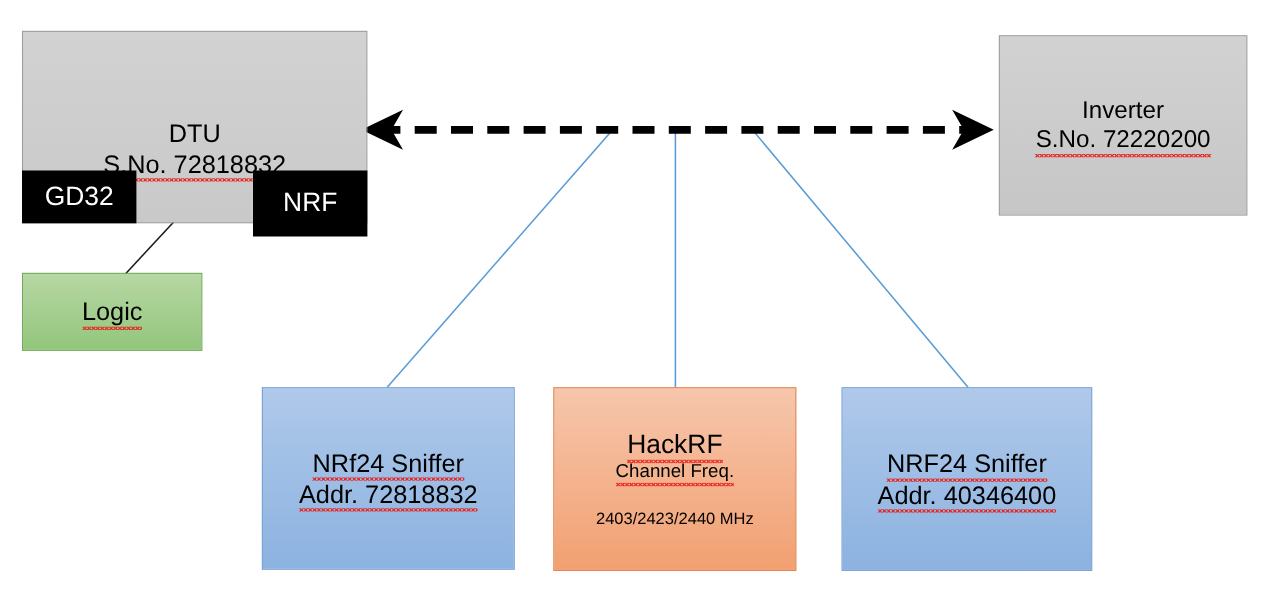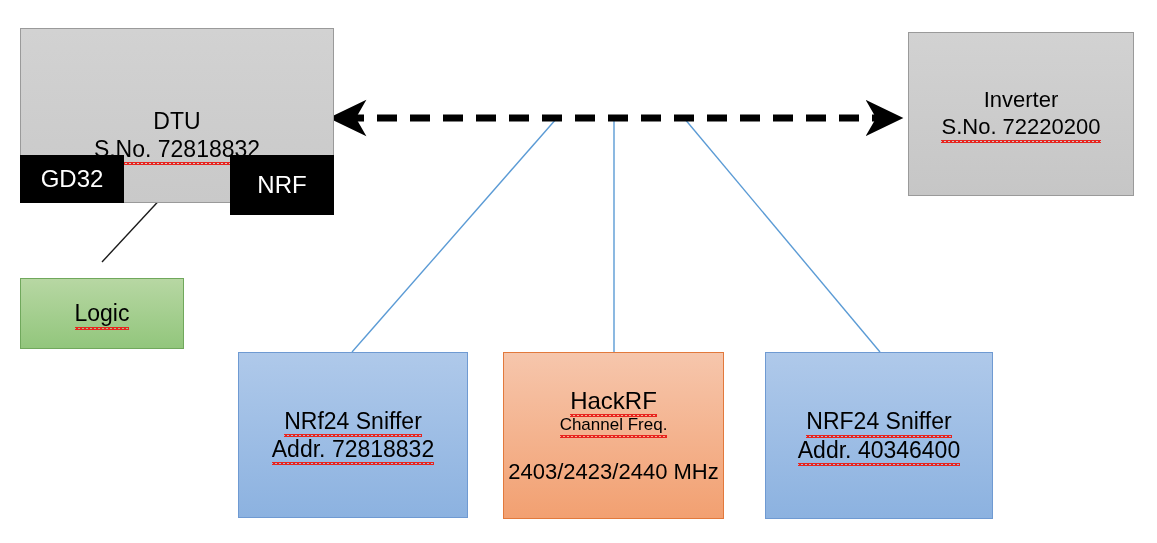--- a/index.html
+++ b/index.html
@@ -59,21 +59,21 @@
     display: flex;
     align-items: center;
     justify-content: center;
     font-size: 24px;
   }
   #gd32-box { left: 20px; top: 155px; width: 104px; height: 48px; }
   #nrf-box  { left: 230px; top: 155px; width: 104px; height: 60px; }
 
   
   #logic-box {
-    left: 20px; top: 278px; width: 164px; height: 71px;
+    left: 20px; top: 248px; width: 164px; height: 71px;
     background: linear-gradient(180deg, #b7d7a3 0%, #92c67c 100%);
     border: 1px solid #70a85c;
     font-size: 23px;
     color: #000000;
   }
 
   
   .blue-box {
     background: linear-gradient(180deg, #afc9ea 0%, #8cb2e0 100%);
     border: 1px solid #6f9ad2;
@@ -83,21 +83,21 @@
     background: linear-gradient(180deg, #f6c6ac 0%, #f2a071 100%);
     border: 1px solid #e2793c;
     color: #000000;
   }
   #sniffer-left-box  { left: 238px; top: 352px; width: 230px; height: 166px; font-size: 23px; }
   #hackrf-box        { left: 503px; top: 352px; width: 221px; height: 167px; }
   #sniffer-right-box { left: 765px; top: 352px; width: 228px; height: 167px; font-size: 23px; }
 
   #hackrf-box .hk-title { font-size: 24px; }
   #hackrf-box .hk-sub   { font-size: 17px; }
-  #hackrf-box .hk-freq  { font-size: 22px; margin-top: 23px; }
+  #hackrf-box .hk-freq  { font-size: 15px; margin-top: 23px; }
 
   
   .sq {
     position: relative;
     display: inline-block;
   }
   .sq::after {
     content: "";
     position: absolute;
     left: 0; right: 0; bottom: -2px;

